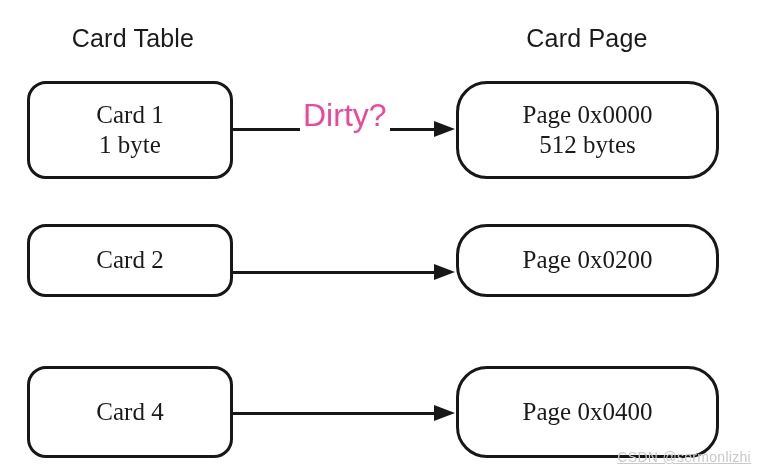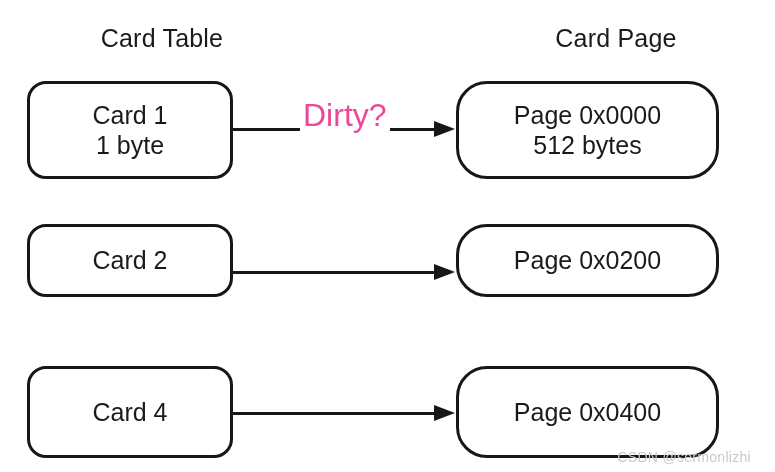--- a/index.html
+++ b/index.html
@@ -23,21 +23,20 @@
   
   .col-header {
     position: absolute;
     font-size: 25px;
     font-weight: 400;
     color: #1a1a1a;
     letter-spacing: 0.2px;
     white-space: nowrap;
     text-align: center;
     line-height: 1;
-    margin-left: 29px;
   }
   #header-card-table {
     left: 0px;
     top: 26px;
     width: 266px;
   }
   #header-card-page {
     left: 454px;
     top: 26px;
     width: 266px;
@@ -54,20 +53,21 @@
     flex-direction: column;
     align-items: center;
     justify-content: center;
     color: #1a1a1a;
   }
   .node-line {
     font-size: 25px;
     line-height: 1.22;
     white-space: nowrap;
     text-align: center;
+    font-family: Liberation Serif, serif;
   }
 
   
   .box-left  { left: 27px;  width: 206px; }
   
   .box-right { left: 456px; width: 263px; border-radius: 31px; }
 
   
   .row-1 { top: 81px;  height: 98px; }
   .row-2 { top: 224px; height: 73px; }
@@ -126,20 +126,21 @@
   
   #watermark {
     position: absolute;
     right: 24px;
     bottom: 7px;
     font-size: 14px;
     color: #c9c9c9;
     letter-spacing: 0.3px;
     white-space: nowrap;
     pointer-events: none;
+    text-decoration: underline;
   }
 </style>
 </head>
 <body>
 
 <div id="diagram-root">
 
   <div class="col-header" id="header-card-table">Card Table</div>
 
   <div class="col-header" id="header-card-page">Card Page</div>

